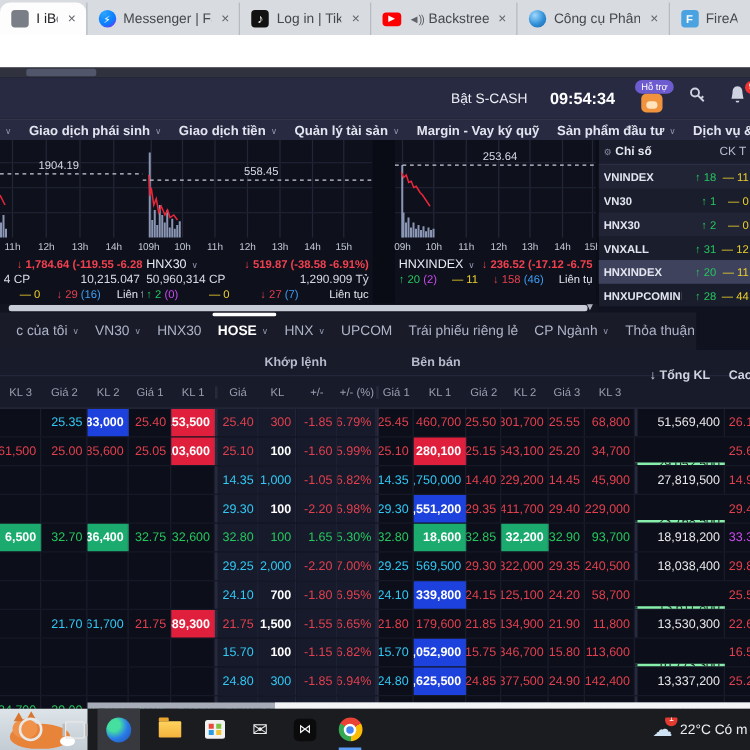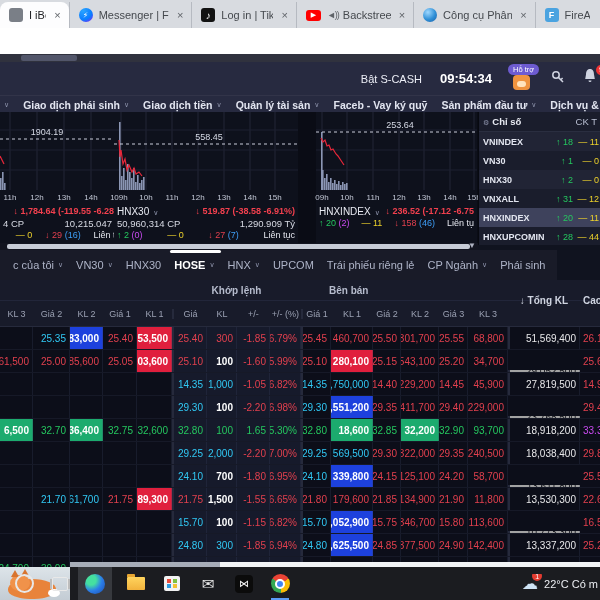--- a/index.html
+++ b/index.html
@@ -96,21 +96,21 @@
   #lblTong{left:508px;width:72px;text-align:center;}
   #lblCao{left:583px;width:20px;text-align:left;}
   .brow{height:22px;align-items:stretch;border-bottom:1px solid #161927;}
   .bcell{display:flex;align-items:center;justify-content:flex-end;padding-right:3px;font-size:10px;
          overflow:hidden;white-space:nowrap;border-right:1px solid rgba(58,64,92,.28);}
   .bcell.kh{background:#161a2b;}
   .bcell.cao{justify-content:flex-start;padding-left:3px;border-right:none;}
   .bb{background:#1d41dd;color:#fff !important;font-weight:bold;}
   .br{background:#e01f3d;color:#fff !important;font-weight:bold;}
   .bgq{background:#1cab6e;color:#fff !important;font-weight:bold;}
-  .bn{background:#a3a3a3;color:#15161c !important;margin-top:20px;}
+  .bn{background:#86efac;color:#15161c !important;margin-top:20px;}
   .sep-l{border-left:2px solid #262a3c;}
   
   #bscroll{left:70px;top:562px;width:530px;height:5px;background:#a7adb8;}
   #bscroll .thumb{position:absolute;left:150px;top:0;width:380px;height:5px;background:#f2f4f6;}
   #taskbar{left:0;top:567px;width:600px;height:33px;background:#1b1c20;display:flex;align-items:center;}
   #fox{position:absolute;left:0;top:0;width:70px;height:33px;background:linear-gradient(#dde4e9,#c3ccd4);overflow:hidden;}
   #fox .body{position:absolute;left:8px;top:12px;width:48px;height:20px;background:#e8833a;border-radius:50% 50% 45% 45%;}
   #fox .head{position:absolute;left:10px;top:8px;width:20px;height:16px;background:#f0924a;border-radius:50%;}
   #fox .ear1,#fox .ear2{position:absolute;width:0;height:0;border-left:4px solid transparent;border-right:4px solid transparent;border-bottom:7px solid #d8742e;}
   #fox .ear1{left:11px;top:3px;} #fox .ear2{left:21px;top:2px;}
@@ -194,21 +194,21 @@
       </svg>
     <span id="bellbadge">9</span>
   </span>
 </div>
 
 <div class="abs" id="menubar">
     <span class="caret" style="margin-left:4px">∨</span>
     <span class="mi">Giao dịch phái sinh<span class="caret">∨</span></span>
     <span class="mi">Giao dịch tiền<span class="caret">∨</span></span>
     <span class="mi">Quản lý tài sản<span class="caret">∨</span></span>
-    <span class="mi">Faceb - Vay ký quỹ</span>
+    <span class="mi">Margin - Vay ký quỹ</span>
     <span class="mi">Sản phẩm đầu tư<span class="caret">∨</span></span>
     <span class="mi">Dịch vụ &amp; Tiện ích</span>
   </div>
 
 <div class="abs" id="charts">
   <div class="chart" id="chart0" style="left:0;width:128px;">
       <svg class="plot" width="128" height="80">
         <line class="gv" x1="10" y1="0" x2="10" y2="78"></line>
         <line class="gv" x1="37" y1="0" x2="37" y2="78"></line>
         <line class="gv" x1="64" y1="0" x2="64" y2="78"></line>
@@ -403,20 +403,21 @@
 
 <div class="abs" id="mtabs">
     <div class="mtab">c của tôi<span class="caret">∨</span></div>
     <div class="mtab">VN30<span class="caret">∨</span></div>
     <div class="mtab">HNX30</div>
     <div class="mtab active">HOSE<span class="caret">∨</span></div>
     <div class="mtab">HNX<span class="caret">∨</span></div>
     <div class="mtab">UPCOM</div>
     <div class="mtab">Trái phiếu riêng lẻ</div>
     <div class="mtab">CP Ngành<span class="caret">∨</span></div>
+    <div class="mtab">Thỏa thuận<span class="caret">∨</span></div>
     <div class="mtab">Phái sinh</div>
   </div>
 
 <div class="abs" id="board">
   <div id="ghead">
     <div class="grid grow1" id="grow1" style="grid-template-columns: 33px 37px 33px 34px 35px 35px 30px 33px 31px 30px 42px 28px 38px 29px 40px 72px 20px;">
       <div class="g-khop">Khớp lệnh</div>
       <div class="g-ban">Bên bán</div>
     </div>
     <div class="grid grow2" id="grow2" style="grid-template-columns: 33px 37px 33px 34px 35px 35px 30px 33px 31px 30px 42px 28px 38px 29px 40px 72px 20px;">

